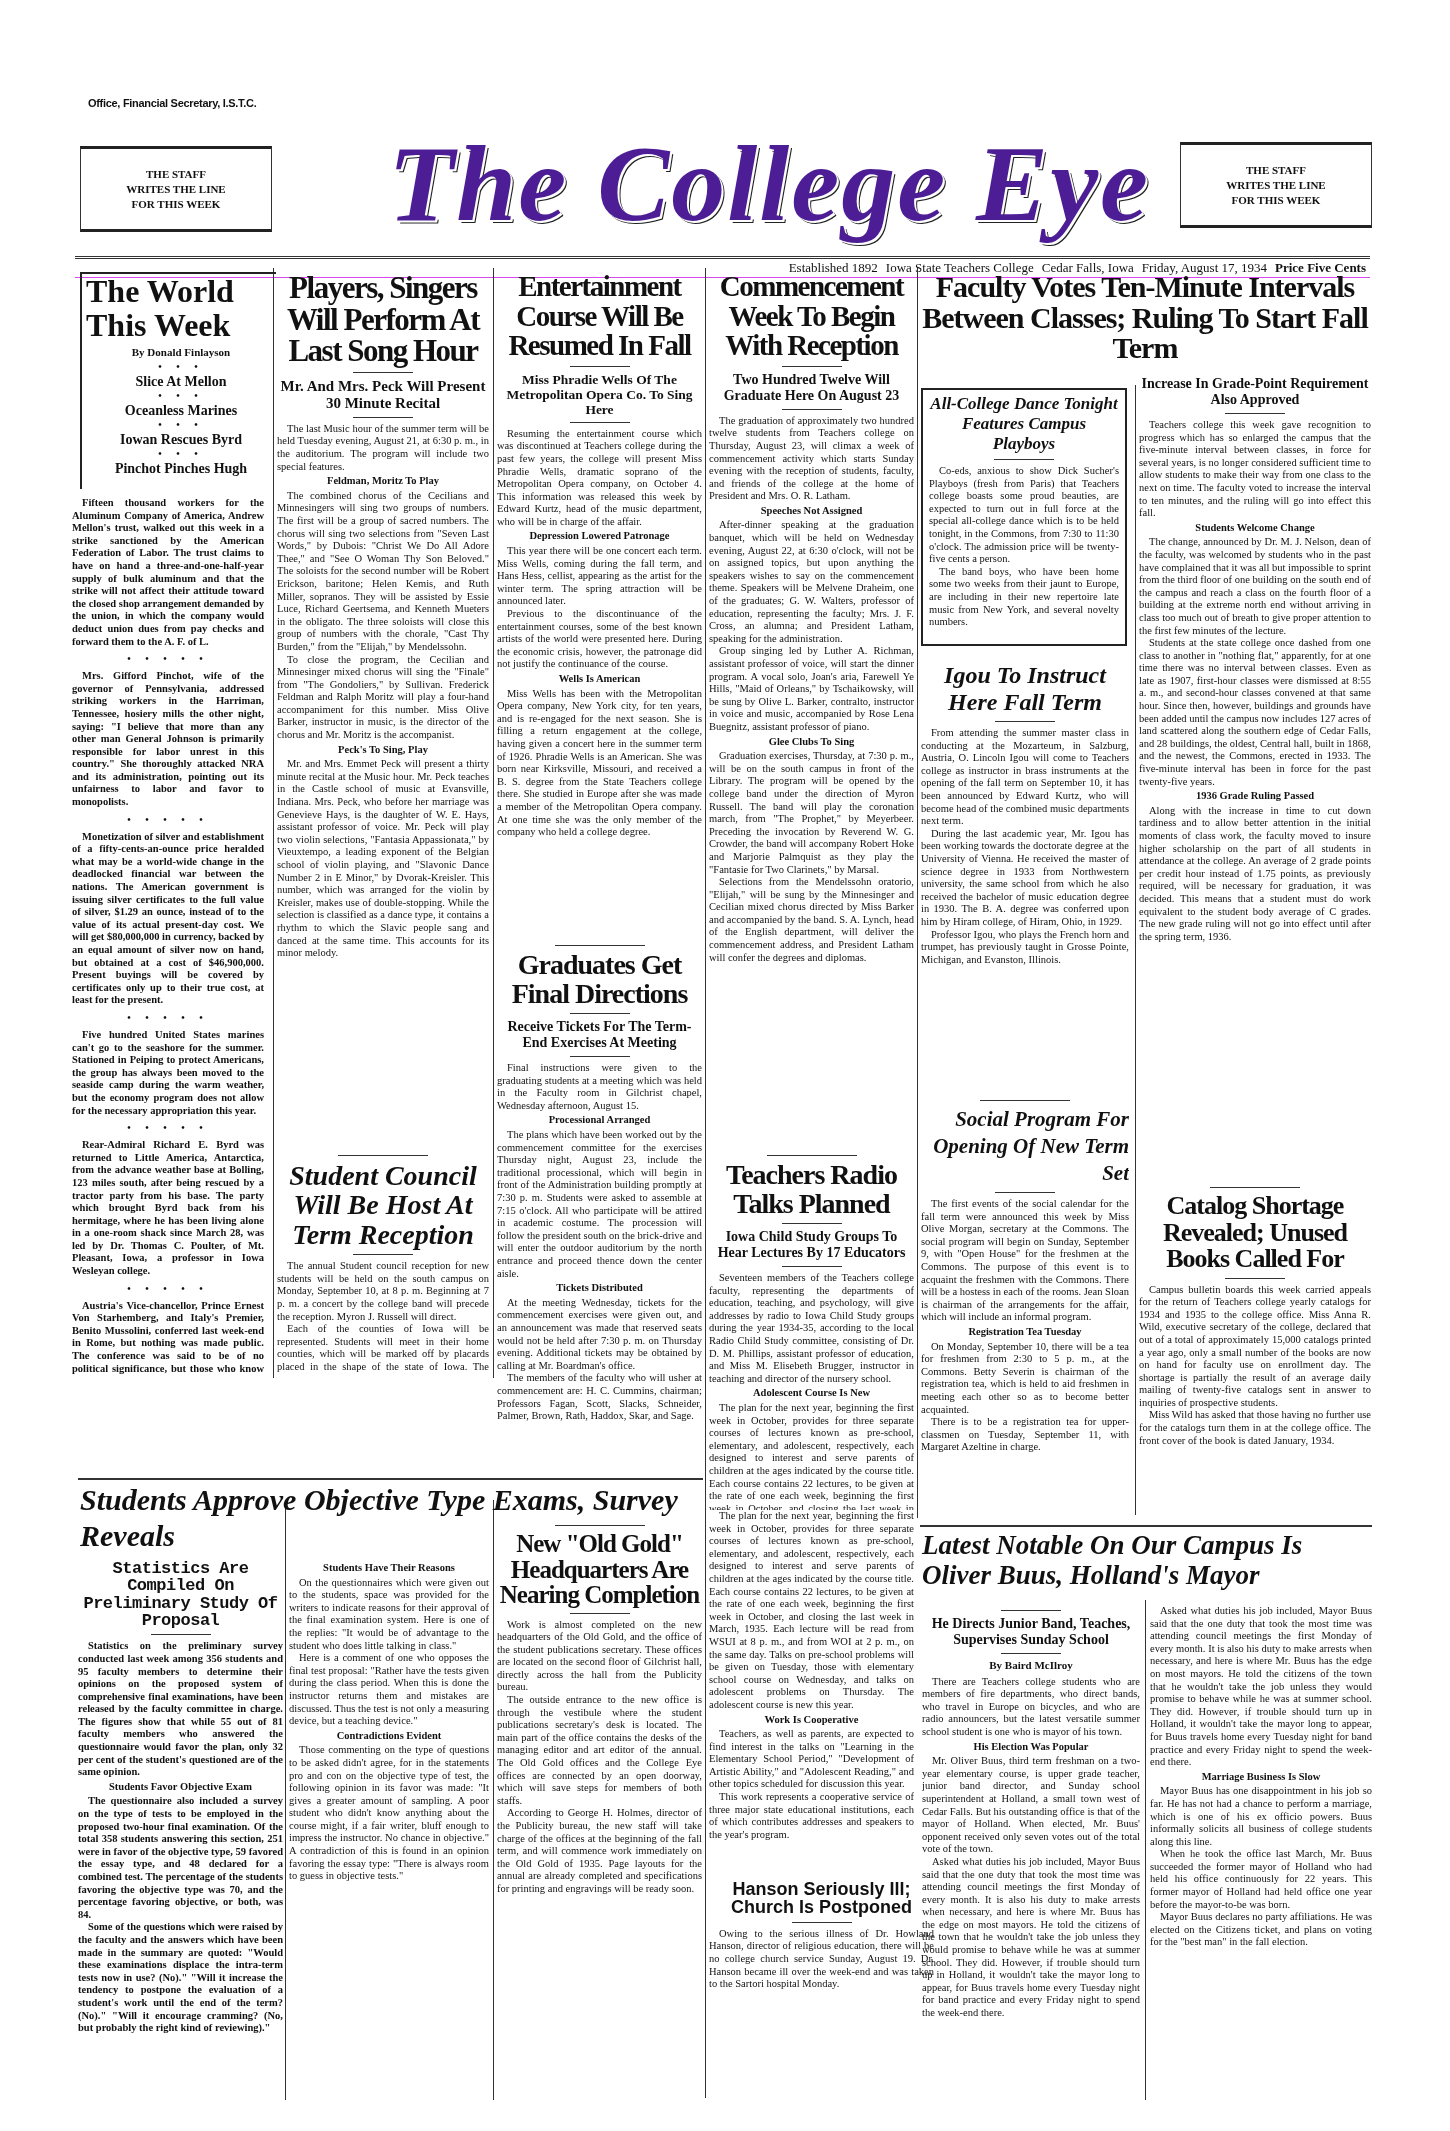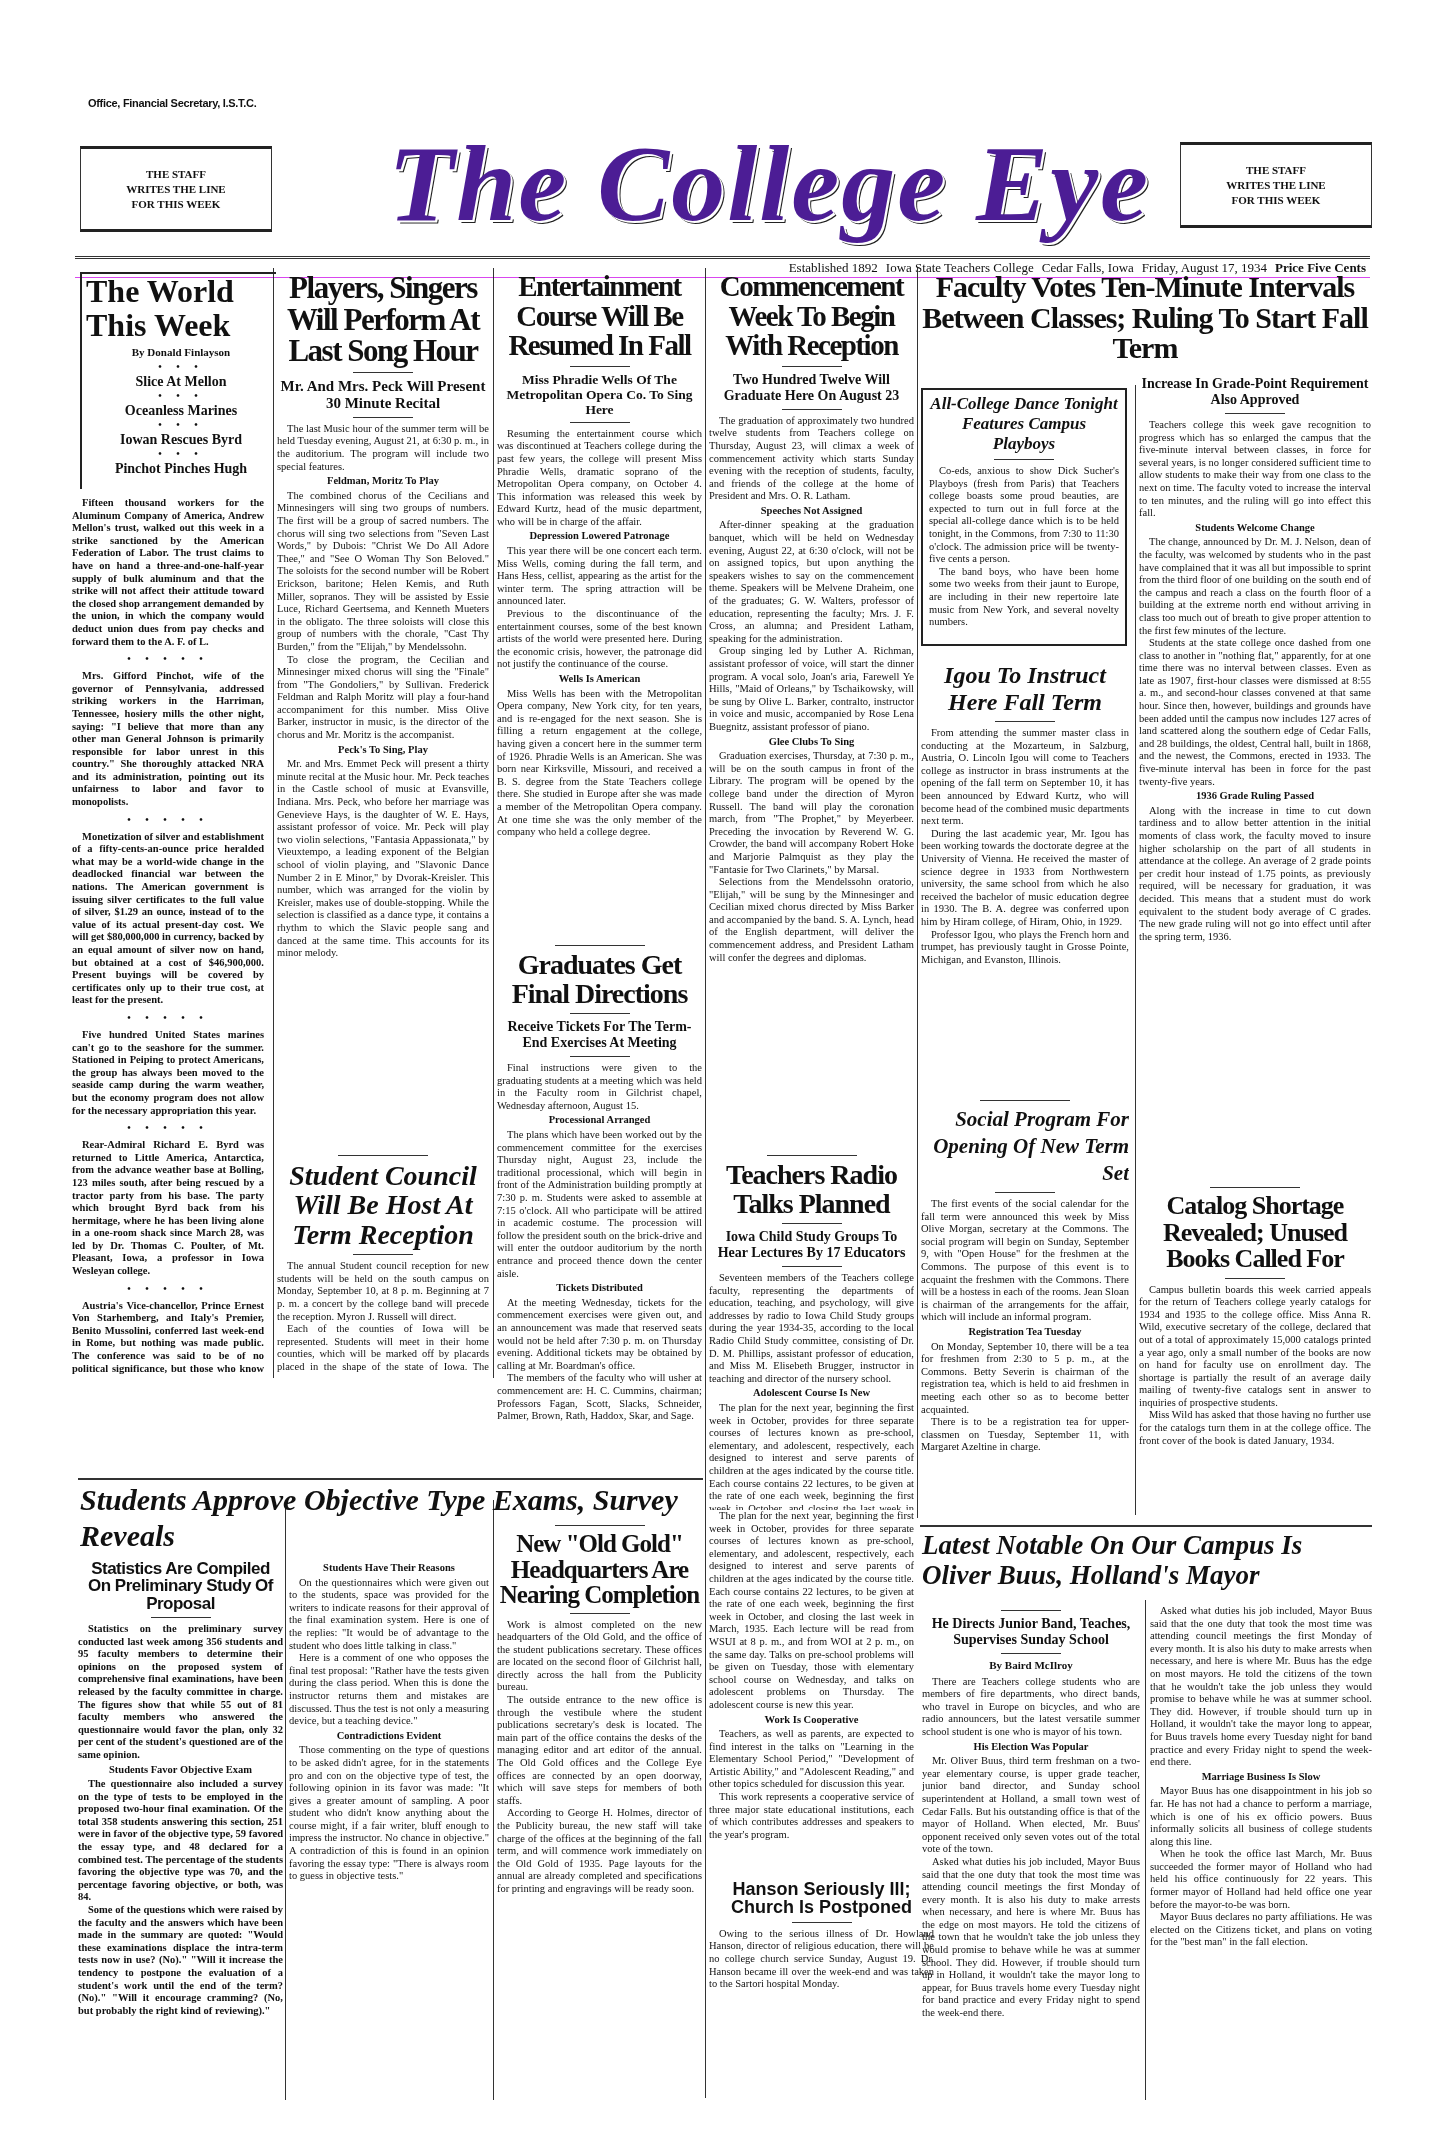--- a/index.html
+++ b/index.html
@@ -194,21 +194,21 @@
   <p>Miss Wild has asked that those having no further use for the catalogs turn them in at the college office. The front cover of the book is dated January, 1934.</p>
 </div>
 
 <div class="abs rule-h" style="left:78px;top:1478px;width:625px;"></div>
 <div class="abs rule-h" style="left:920px;top:1525px;width:452px;"></div>
 
 <div class="abs hli" style="left:80px;top:1482px;width:620px;font-size:30px;line-height:36px;text-align:left;">
   <div>Students Approve Objective Type Exams, Survey Reveals</div>
 </div>
 <div class="abs col" style="left:78px;top:1560px;width:205px;height:545px;">
-  <div class="hl" style="font-size:17px;letter-spacing:-.5px;">Statistics Are Compiled On Preliminary Study Of Proposal</div>
+  <div class="hl" style="font-size:17px;letter-spacing:-.5px;font-family:Liberation Mono, monospace;">Statistics Are Compiled On Preliminary Study Of Proposal</div>
   <div class="short"></div>
   <p style="font-weight:bold;">Statistics on the preliminary survey conducted last week among 356 students and 95 faculty members to determine their opinions on the proposed system of comprehensive final examinations, have been released by the faculty committee in charge. The figures show that while 55 out of 81 faculty members who answered the questionnaire would favor the plan, only 32 per cent of the student's questioned are of the same opinion.</p>
   <div class="sub">Students Favor Objective Exam</div>
   <p style="font-weight:bold;">The questionnaire also included a survey on the type of tests to be employed in the proposed two-hour final examination. Of the total 358 students answering this section, 251 were in favor of the objective type, 59 favored the essay type, and 48 declared for a combined test. The percentage of the students favoring the objective type was 70, and the percentage favoring objective, or both, was 84.</p>
   <p style="font-weight:bold;">Some of the questions which were raised by the faculty and the answers which have been made in the summary are quoted: "Would these examinations displace the intra-term tests now in use? (No)." "Will it increase the tendency to postpone the evaluation of a student's work until the end of the term? (No)." "Will it encourage cramming? (No, but probably the right kind of reviewing)."</p>
 </div>
 <div class="abs col" style="left:289px;top:1560px;width:200px;height:545px;">
   <div class="sub">Students Have Their Reasons</div>
   <p>On the questionnaires which were given out to the students, space was provided for the writers to indicate reasons for their approval of the final examination system. Here is one of the replies: "It would be of advantage to the student who does little talking in class."</p>
   <p>Here is a comment of one who opposes the final test proposal: "Rather have the tests given during the class period. When this is done the instructor returns them and mistakes are discussed. Thus the test is not only a measuring device, but a teaching device."</p>

